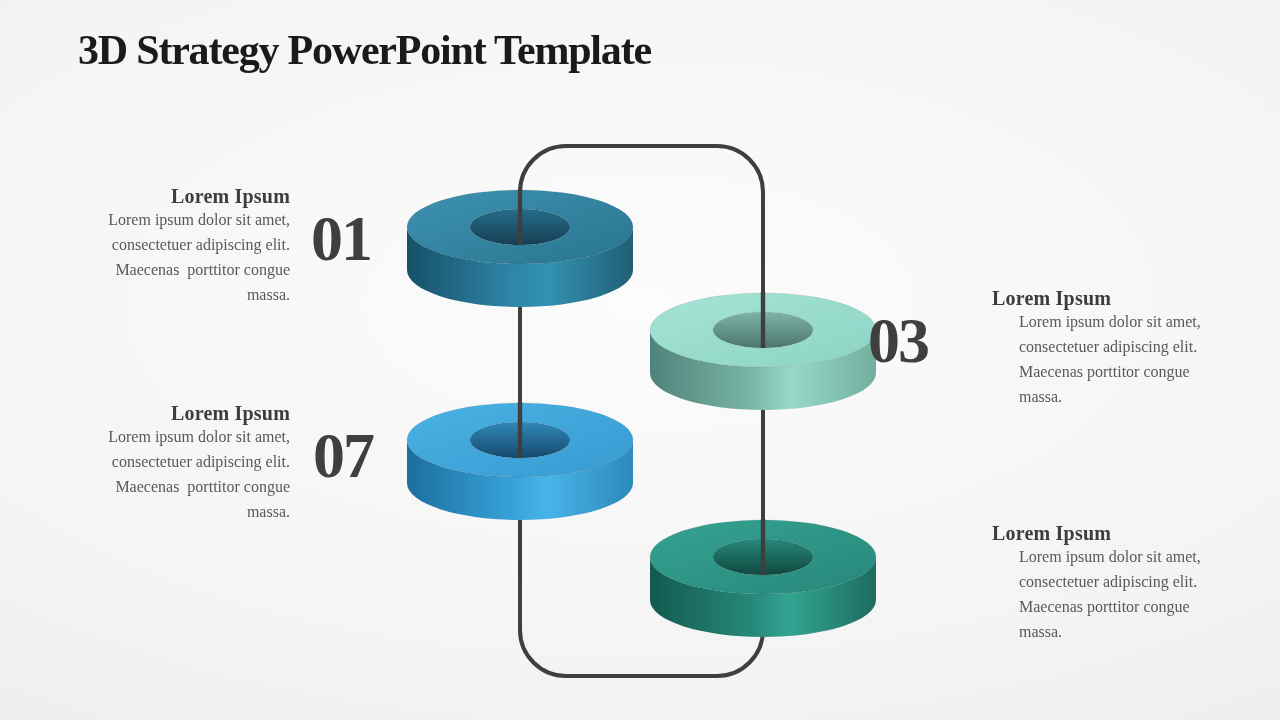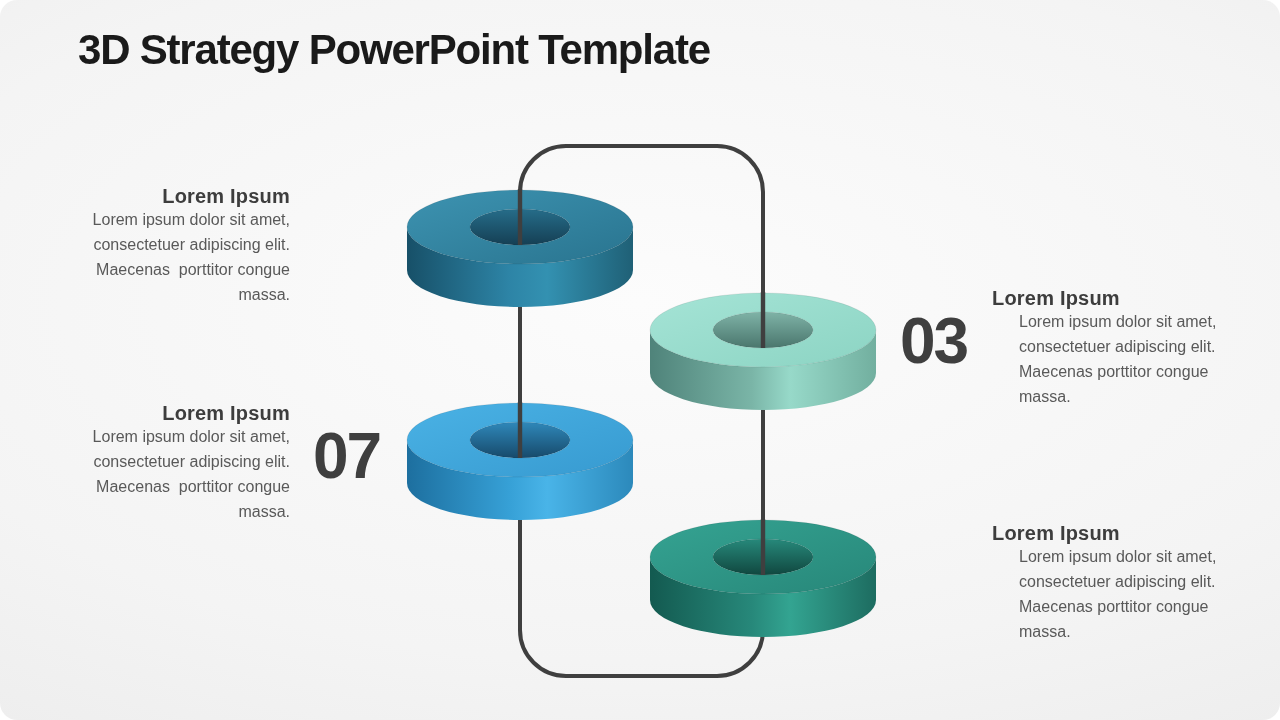--- a/index.html
+++ b/index.html
@@ -1,41 +1,40 @@
 <!DOCTYPE html>
 <html><head>
 <meta charset="utf-8">
 <style>
   html,body{margin:0;padding:0;}
   .slide{
     position:relative;width:1280px;height:720px;overflow:hidden;
     background:radial-gradient(ellipse 120% 100% at 50% 42%, #fcfcfc 0%, #f4f4f4 50%, #e6e6e6 100%);
-    font-family:Liberation Sans, sans-serif;
-    border-radius:17px;
+    font-family:Liberation Serif, serif;
   }
   .title{
     position:absolute;left:78px;top:26px;
     font-size:42px;font-weight:600;letter-spacing:-1.2px;color:#1a1a1a;white-space:pre;
   }
   .connector{
     position:absolute;left:518px;top:144px;width:247px;height:534px;
     border:4px solid #3f3f3f;border-radius:48px;box-sizing:border-box;
   }
   .donut{position:absolute;width:232px;height:124px;}
   #donut-0{left:404px;top:189px;}
   #donut-1{left:404px;top:402px;}
   #donut-2{left:647px;top:292px;}
   #donut-3{left:647px;top:519px;}
   .num{
     position:absolute;font-size:64px;font-weight:700;line-height:1;
     letter-spacing:-2px;color:#3f3f3f;
   }
   #num-0{left:311px;top:207px;}
   #num-1{left:313px;top:424px;}
-  #num-2{left:900px;top:309px;}
+  #num-2{left:868px;top:309px;}
   #num-3{left:908px;top:545px;}
   .tb{position:absolute;color:#595959;font-size:16px;line-height:25px;}
   .tb .h{font-size:20px;font-weight:700;color:#3d3d3d;line-height:22px;letter-spacing:0.2px;}
   .tb .ln{white-space:pre;padding-left:27px;}
   .tb.anchor-right{text-align:right;}
   #tb-0{right:990px;top:185px;}
   #tb-1{right:990px;top:402px;}
   #tb-2{left:992px;top:287px;}
   #tb-3{left:992px;top:522px;}
 </style>
@@ -130,20 +129,21 @@
             <stop offset="0" stop-color="#27897b"></stop>
             <stop offset="1" stop-color="#10473f"></stop>
           </linearGradient>
         </defs>
         <path d="M 3,38 L 3,81 A 113,37 0 0 0 229,81 L 229,38 A 113,37 0 0 1 3,38 Z" fill="url(#side3)"></path>
         <ellipse cx="116" cy="38" rx="50" ry="18" fill="url(#hole3)"></ellipse>
         <path fill-rule="evenodd" d="M 3,38 a 113,37 0 1 0 226,0 a 113,37 0 1 0 -226,0 Z M 66,38 a 50,18 0 1 0 100,0 a 50,18 0 1 0 -100,0 Z" fill="url(#top3)" stroke="rgba(0,0,0,0.10)" stroke-width="0.8"></path>
         <line x1="116" y1="0" x2="116" y2="56" stroke="#3f3f3f" stroke-width="4.4"></line>
       </svg></div>
 
+  <div class="num" id="num-0">01</div>
   <div class="num" id="num-1">07</div>
   <div class="num" id="num-2">03</div>
 
   <div class="tb anchor-right" id="tb-0">
     <div class="h">Lorem Ipsum</div>
     <div class="ln">Lorem ipsum dolor sit amet,</div>
     <div class="ln">consectetuer adipiscing elit.</div>
     <div class="ln">Maecenas  porttitor congue</div>
     <div class="ln">massa.</div>
   </div>

